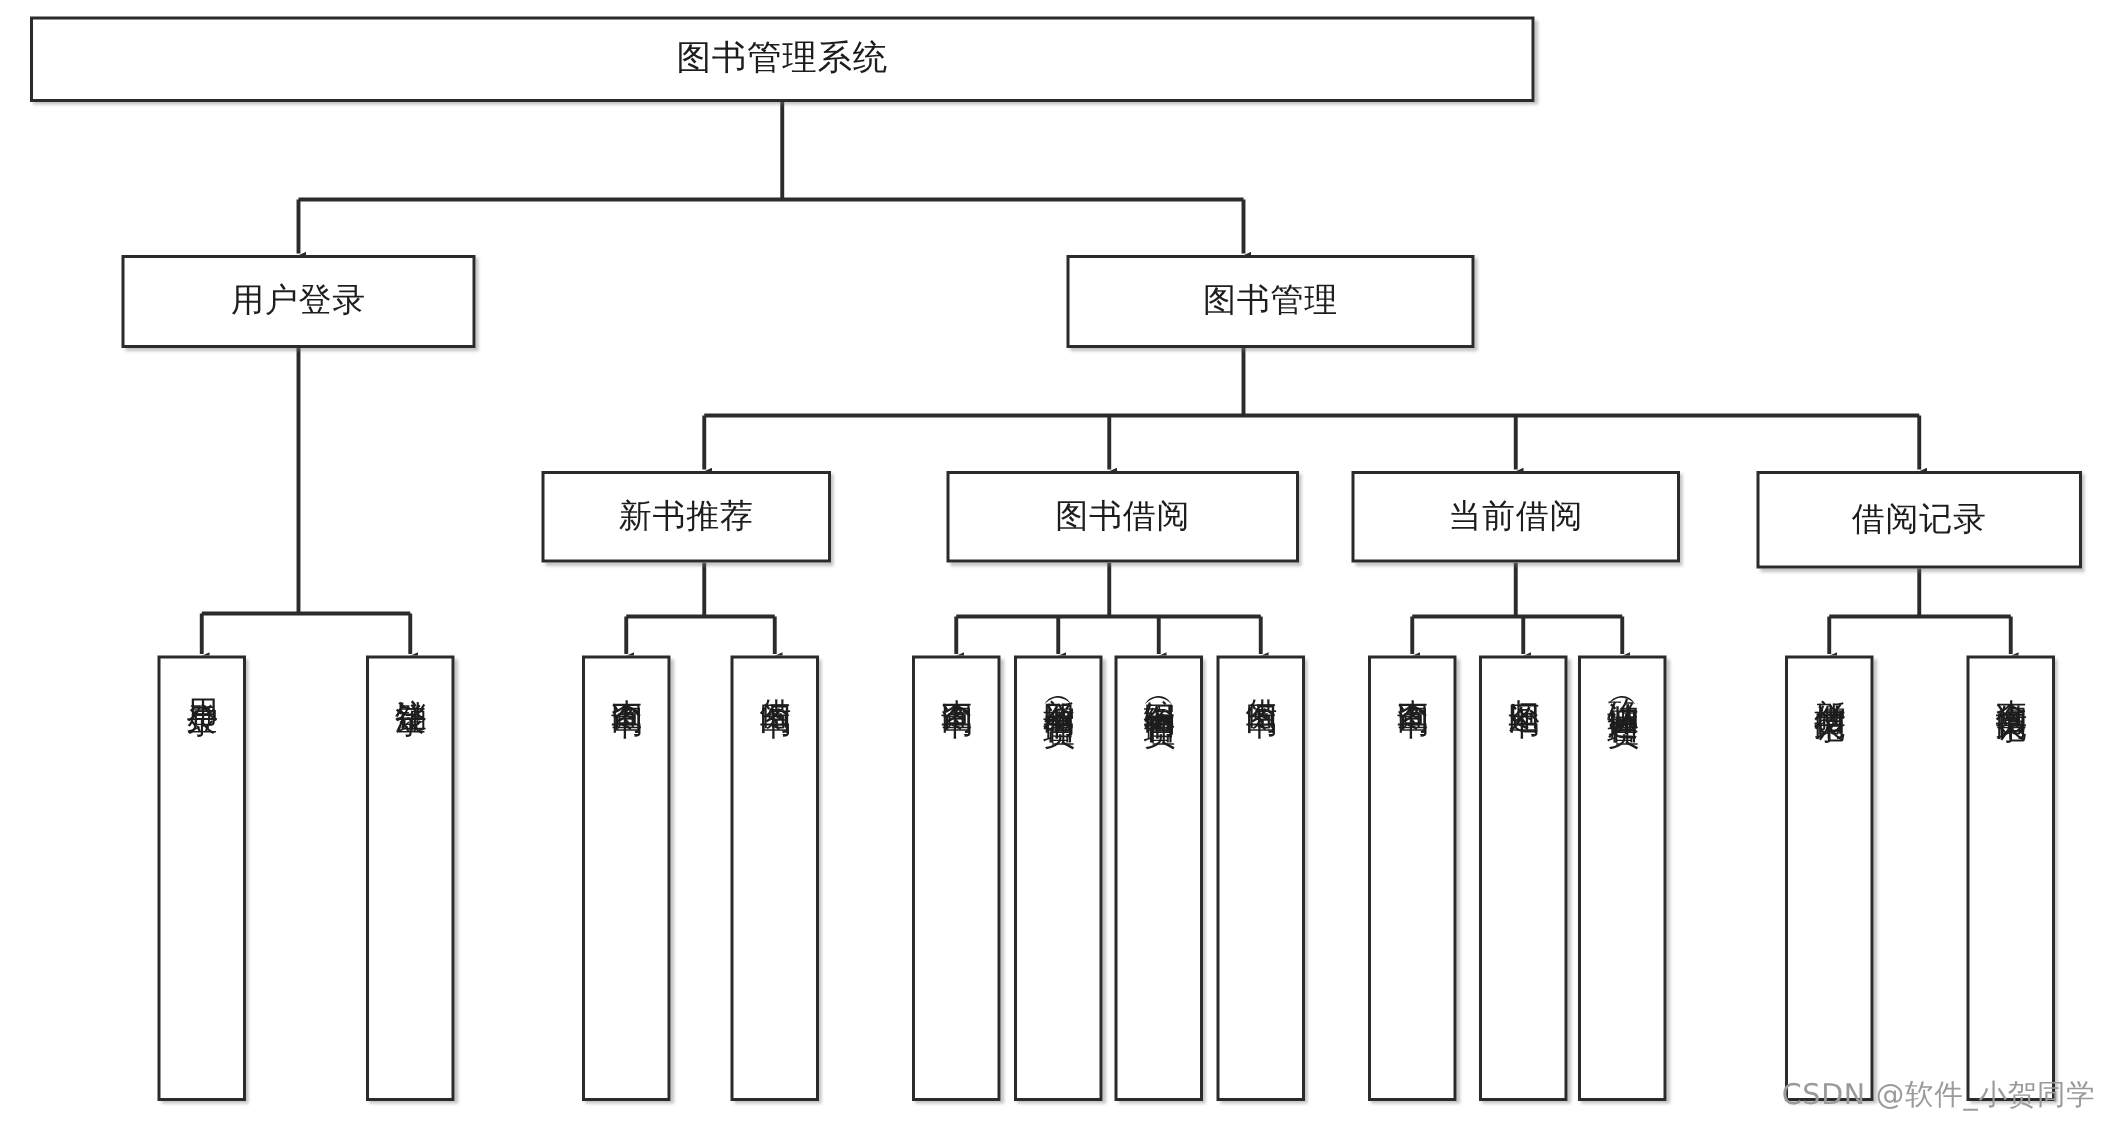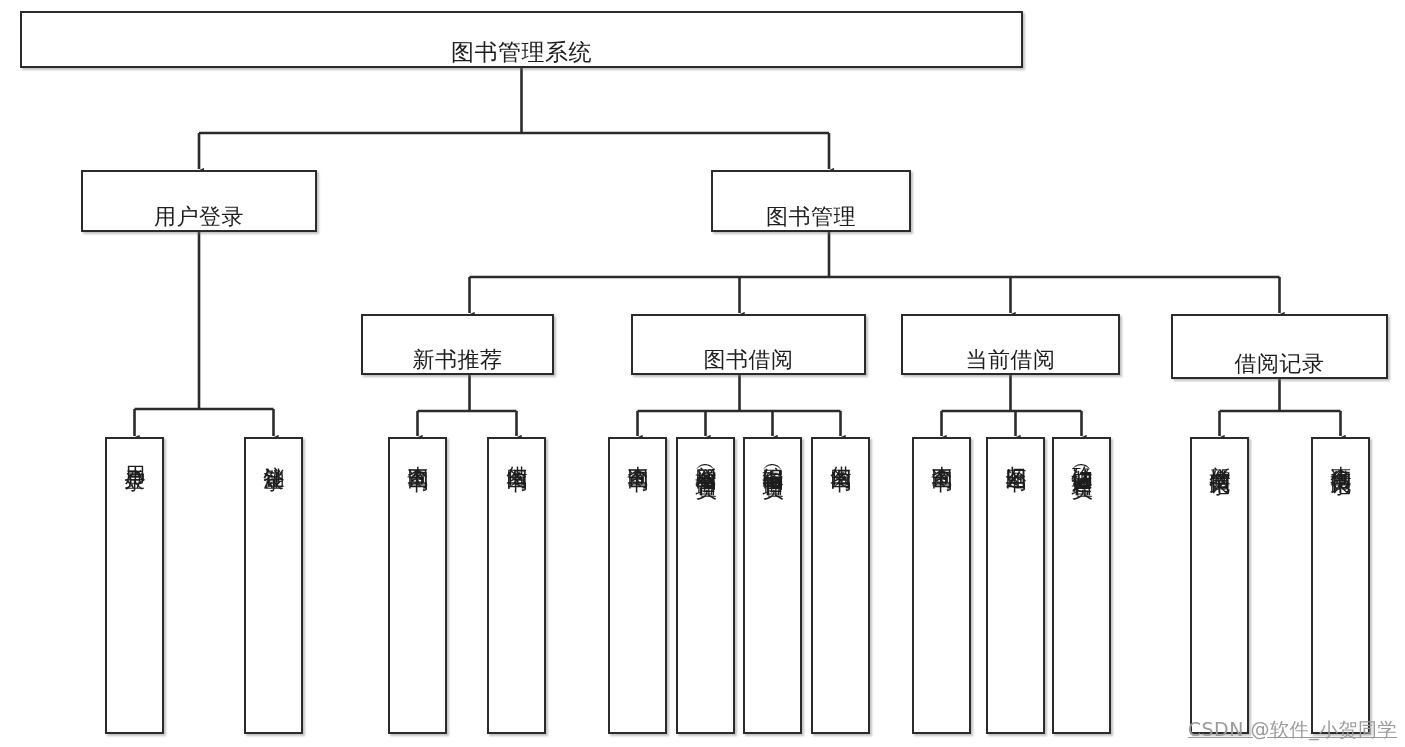--- a/index.html
+++ b/index.html
@@ -26,21 +26,21 @@
     height: 747px;
     pointer-events: none;
   }
   .node {
     position: absolute;
     box-sizing: border-box;
     background: #ffffff;
     border: 2.5px solid #2b2b2b;
     box-shadow: 2px 2px 2px rgba(120,120,120,0.45);
     display: flex;
-    align-items: flex-end;
+    align-items: center;
     justify-content: center;
     color: #1d1d1d;
     z-index: 2;
   }
   .node .label {
     display: block;
     text-align: center;
     line-height: 1.18;
     letter-spacing: 0.5px;
   }
@@ -68,21 +68,20 @@
   }
   #watermark {
     position: absolute;
     right: 8px;
     bottom: 4px;
     font-size: 19px;
     color: #9a9a9a;
     letter-spacing: 0.5px;
     z-index: 5;
     white-space: nowrap;
-    text-decoration: underline;
   }
 </style>
 </head>
 <body>
 
 <div id="diagram-canvas">
 
   <svg id="edge-layer" viewBox="0 0 1405 747" width="1405" height="747">
     <defs>
       <marker id="arrowhead" markerWidth="10" markerHeight="11" refX="1.2" refY="5.2" orient="auto" markerUnits="userSpaceOnUse">
@@ -126,21 +125,21 @@
       </g>
   </svg>
 
   <div class="node horiz root" style="left: 20px; top: 11px; width: 1003px; height: 57px;">
     <span class="label">图书管理系统</span>
   </div>
 
   <div class="node horiz" style="left: 81px; top: 170px; width: 236px; height: 62px;">
     <span class="label">用户登录</span>
   </div>
-  <div class="node horiz" style="left: 711px; top: 170px; width: 200px; height: 62px;">
+  <div class="node horiz" style="left: 711px; top: 170px; width: 272px; height: 62px;">
     <span class="label">图书管理</span>
   </div>
 
   <div class="node horiz" style="left: 361px; top: 314px; width: 193px; height: 61px;">
     <span class="label">新书推荐</span>
   </div>
   <div class="node horiz" style="left: 631px; top: 314px; width: 235px; height: 61px;">
     <span class="label">图书借阅</span>
   </div>
   <div class="node horiz" style="left: 901px; top: 314px; width: 219px; height: 61px;">

